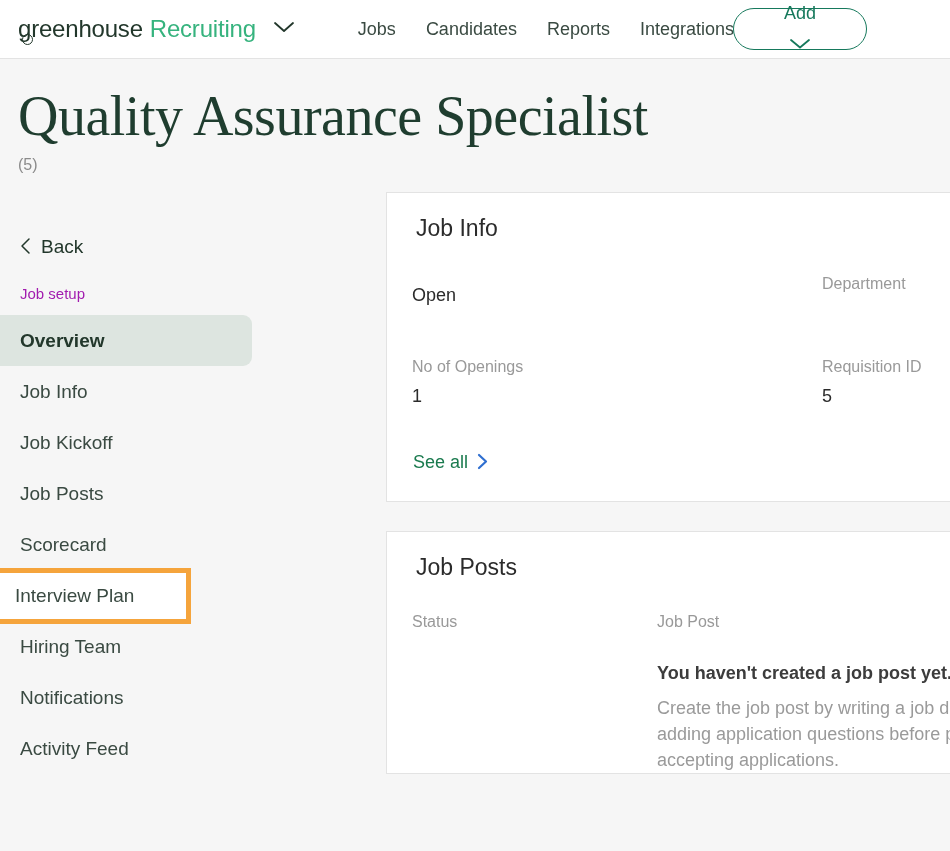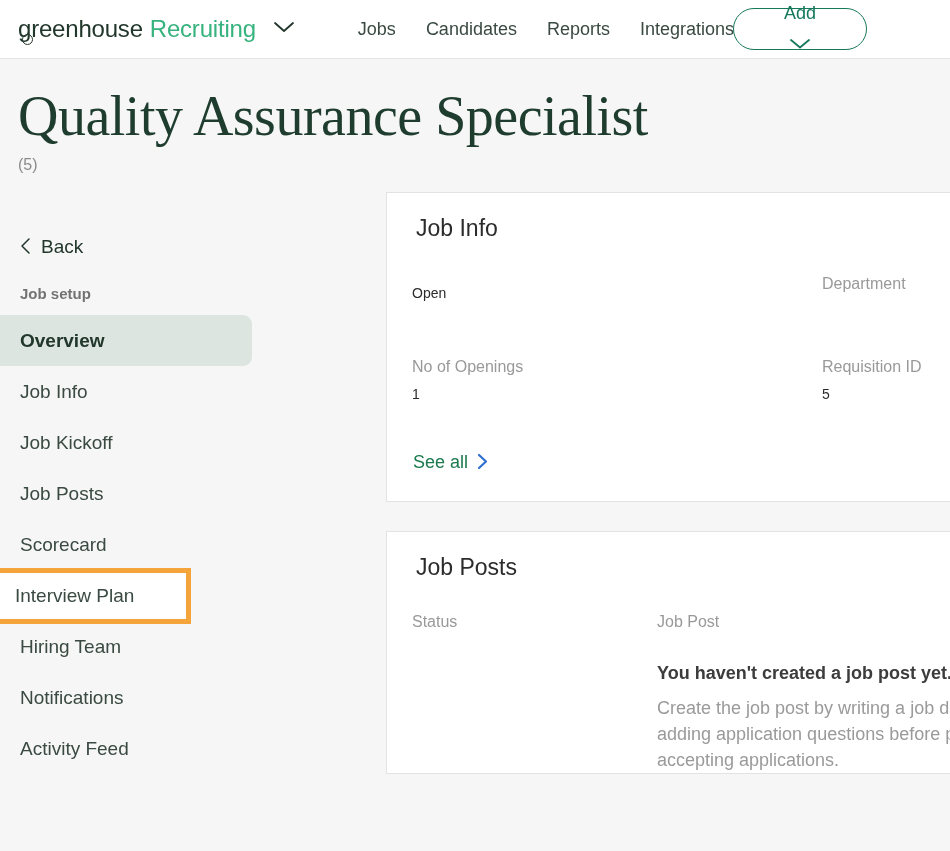--- a/index.html
+++ b/index.html
@@ -139,22 +139,22 @@
     height: 30px;
     cursor: pointer;
   }
   .back-chevron {
     font-size: 17px;
     line-height: 1;
     color: #22372b;
   }
   .side-heading {
     font-size: 15px;
-    font-weight: bold;
-    color: #737373;
+    font-weight: normal;
+    color: #a21caf;
     padding: 0 0 0 20px;
     margin-top: 23px;
   }
   .side-list {
     margin-top: 13px;
   }
   .side-item {
     height: 51px;
     display: flex;
     align-items: center;
@@ -214,21 +214,21 @@
   }
   .field-col.narrow {
     width: 240px;
     flex: 0 0 240px;
   }
   .field-label {
     font-size: 16px;
     color: #999999;
   }
   .field-value {
-    font-size: 14px;
+    font-size: 18px;
     color: #2b2b2b;
     margin-top: 10px;
     min-height: 22px;
   }
   .see-all {
     display: flex;
     align-items: center;
     gap: 9px;
     padding-left: 26px;
     margin-top: 44px;

